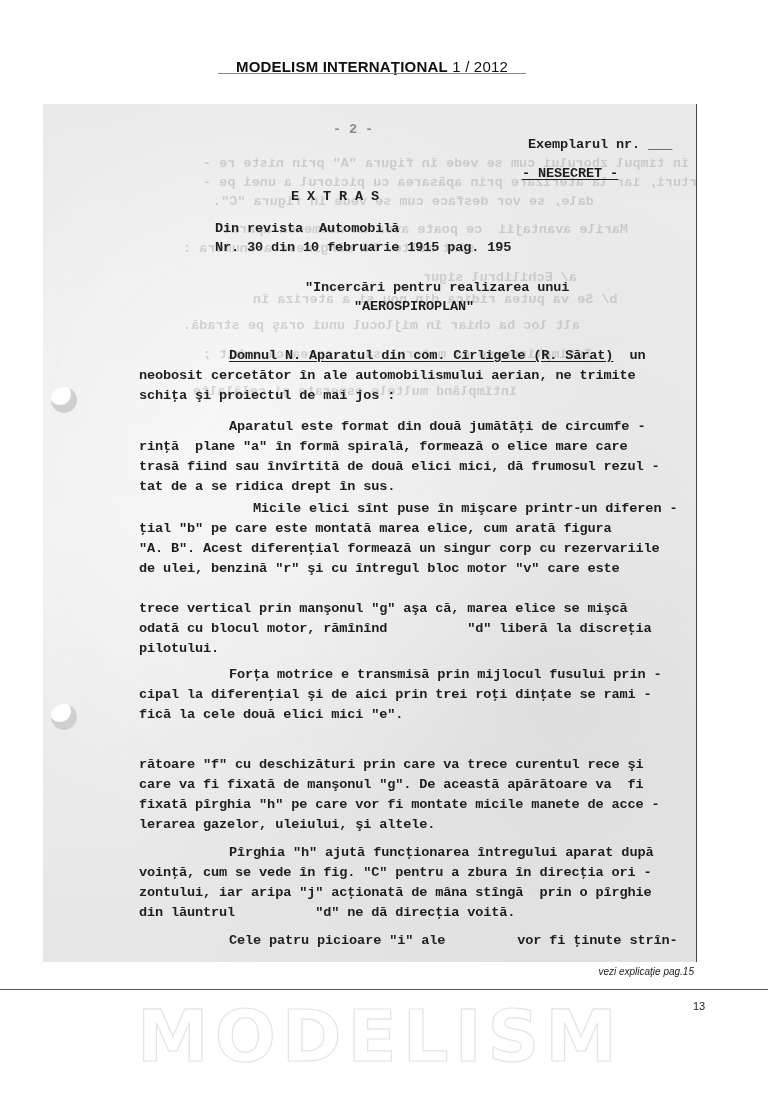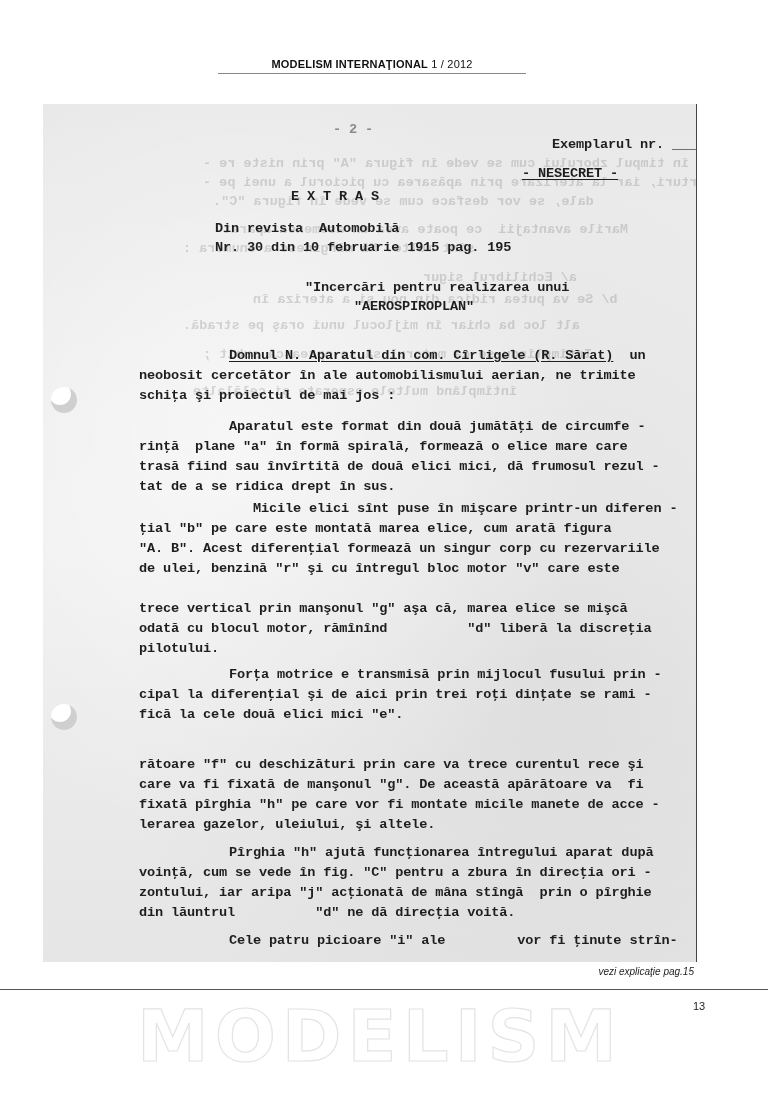--- a/index.html
+++ b/index.html
@@ -2,21 +2,21 @@
 <html><head>
 <meta charset="utf-8">
 <style>
   html, body { margin: 0; padding: 0; }
   body {
     width: 768px; height: 1098px; background: #ffffff; position: relative; overflow: hidden;
     font-family: "Liberation Sans", sans-serif;
   }
   .mag-header {
     position: absolute; left: 218px; top: 58px; width: 308px; text-align: center;
-    font-family: "Liberation Sans", sans-serif; font-size: 11px; color: #111;
+    font-family: "Liberation Sans", sans-serif; font-size: 15px; color: #111;
     letter-spacing: 0.2px;
   }
   .mag-header b { font-weight: bold; }
   .mag-header-rule {
     position: absolute; left: 218px; top: 73px; width: 308px; height: 0;
     border-top: 1px solid #888;
   }
   .scan {
     position: absolute; left: 43px; top: 104px; width: 653px; height: 858px;
     background: #ececec;
@@ -78,21 +78,21 @@
   <div class="ghost" style="left:210px;top:188px;">b/ Se va putea ridica din nou şi a ateriza în</div>
   <div class="ghost" style="left:140px;top:214px;">alt loc ba chiar în mijlocul unui oraş pe stradă.</div>
   <div class="ghost" style="left:160px;top:243px;">Intîmplîndu-se ca motorul să se oprească subit ;</div>
   <div class="ghost" style="left:150px;top:280px;">întîmplând multele esperate şi celălalte</div>
 
   <div class="hole" style="left:8px;top:283px;"></div>
   <div class="hole" style="left:8px;top:600px;"></div>
 
   <div class="tw" style="left:290px;top:18px;color:#8a8a8a;">- 2 -</div>
   <div class="tw u" style="left:479px;top:14px;">- NESECRET -</div>
-  <div class="tw" style="left:475px;top:33px;padding-left:34px;">Exemplarul nr. ___</div>
+  <div class="tw" style="left:451px;top:33px;padding-left:34px;">Exemplarul nr. ___</div>
 
   <div class="tw" style="left:248px;top:85px;">E X T R A S</div>
   <div class="tw" style="left:172px;top:117px;">Din revista  Automobilă</div>
   <div class="tw" style="left:172px;top:136px;">Nr. 30 din 10 februarie 1915 pag. 195</div>
 
   <div class="tw" style="left:262px;top:176px;">"Incercări pentru realizarea unui</div>
   <div class="tw" style="left:311px;top:195px;">"AEROSPIROPLAN"</div>
 
   <div class="tw" style="left:186px;top:244px;"><span class="u">Domnul N. Aparatul din com. Cîrligele (R. Sărat)</span><span>  un</span></div>
   <div class="tw" style="left:96px;top:264px;">neobosit cercetător în ale automobilismului aerian, ne trimite</div>

